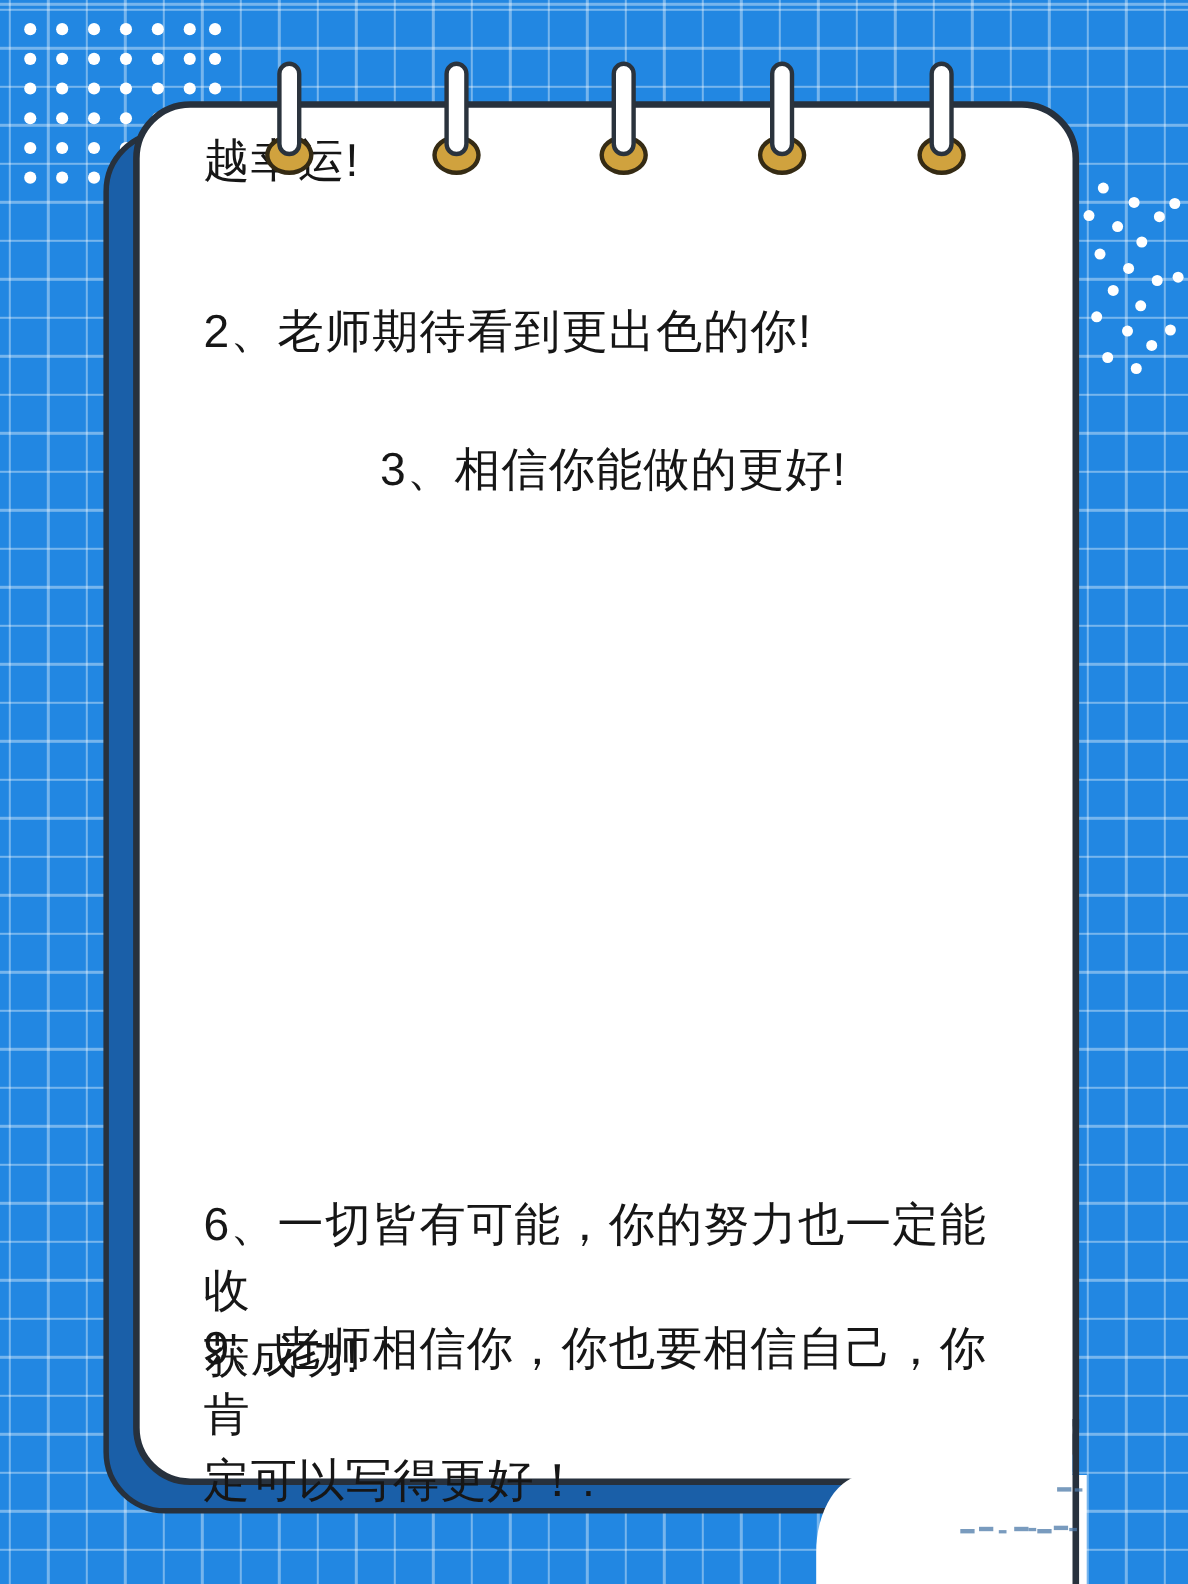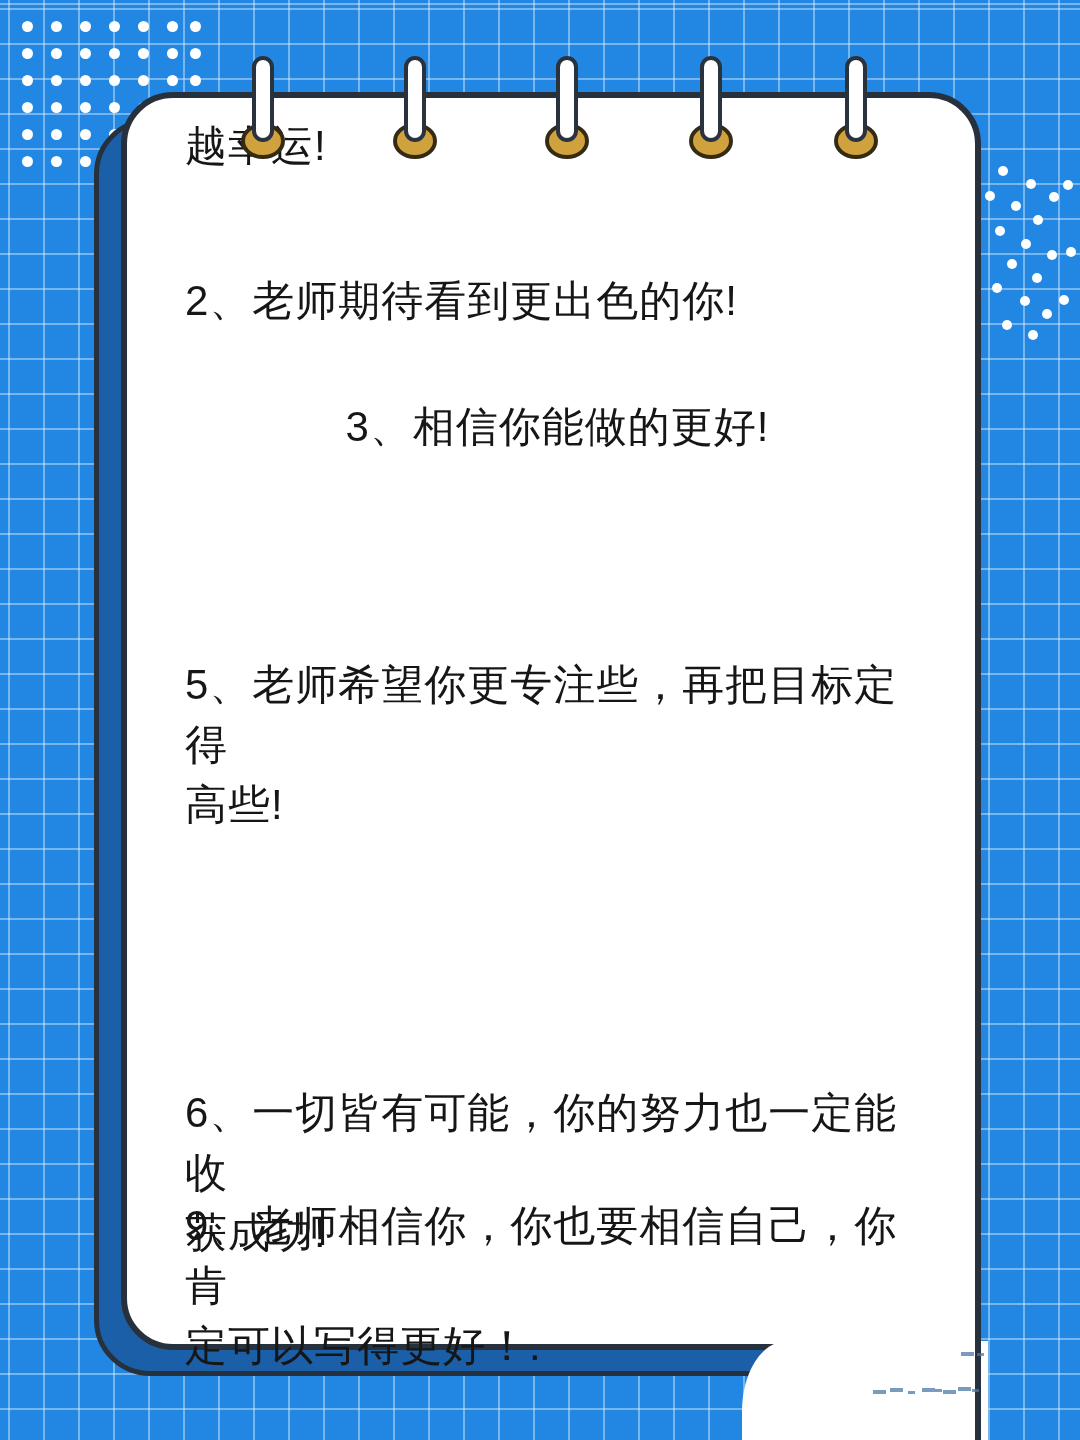--- a/index.html
+++ b/index.html
@@ -62,22 +62,20 @@
 
   <div class="dots dots-topleft"></div>
   <div class="dots dots-right"></div>
 
   <div class="note-shadow"></div>
 
   <div class="note-card">
     <div class="note-line l1">越幸运!</div>
     <div class="note-line l2">2、老师期待看到更出色的你!</div>
     <div class="note-line l3">3、相信你能做的更好!</div>
-    <div class="note-line l5">5、老师希望你更专注些，再把目标定得
-高些!</div>
     <div class="note-line l8">6、一切皆有可能，你的努力也一定能收
 获成功!</div>
     <div class="note-line l9">9、老师相信你，你也要相信自己，你肯
 定可以写得更好！.</div>
   </div>
 
   <div class="ring r1">
     <div class="grommet"></div>
     <div class="capsule"></div>
   </div>

